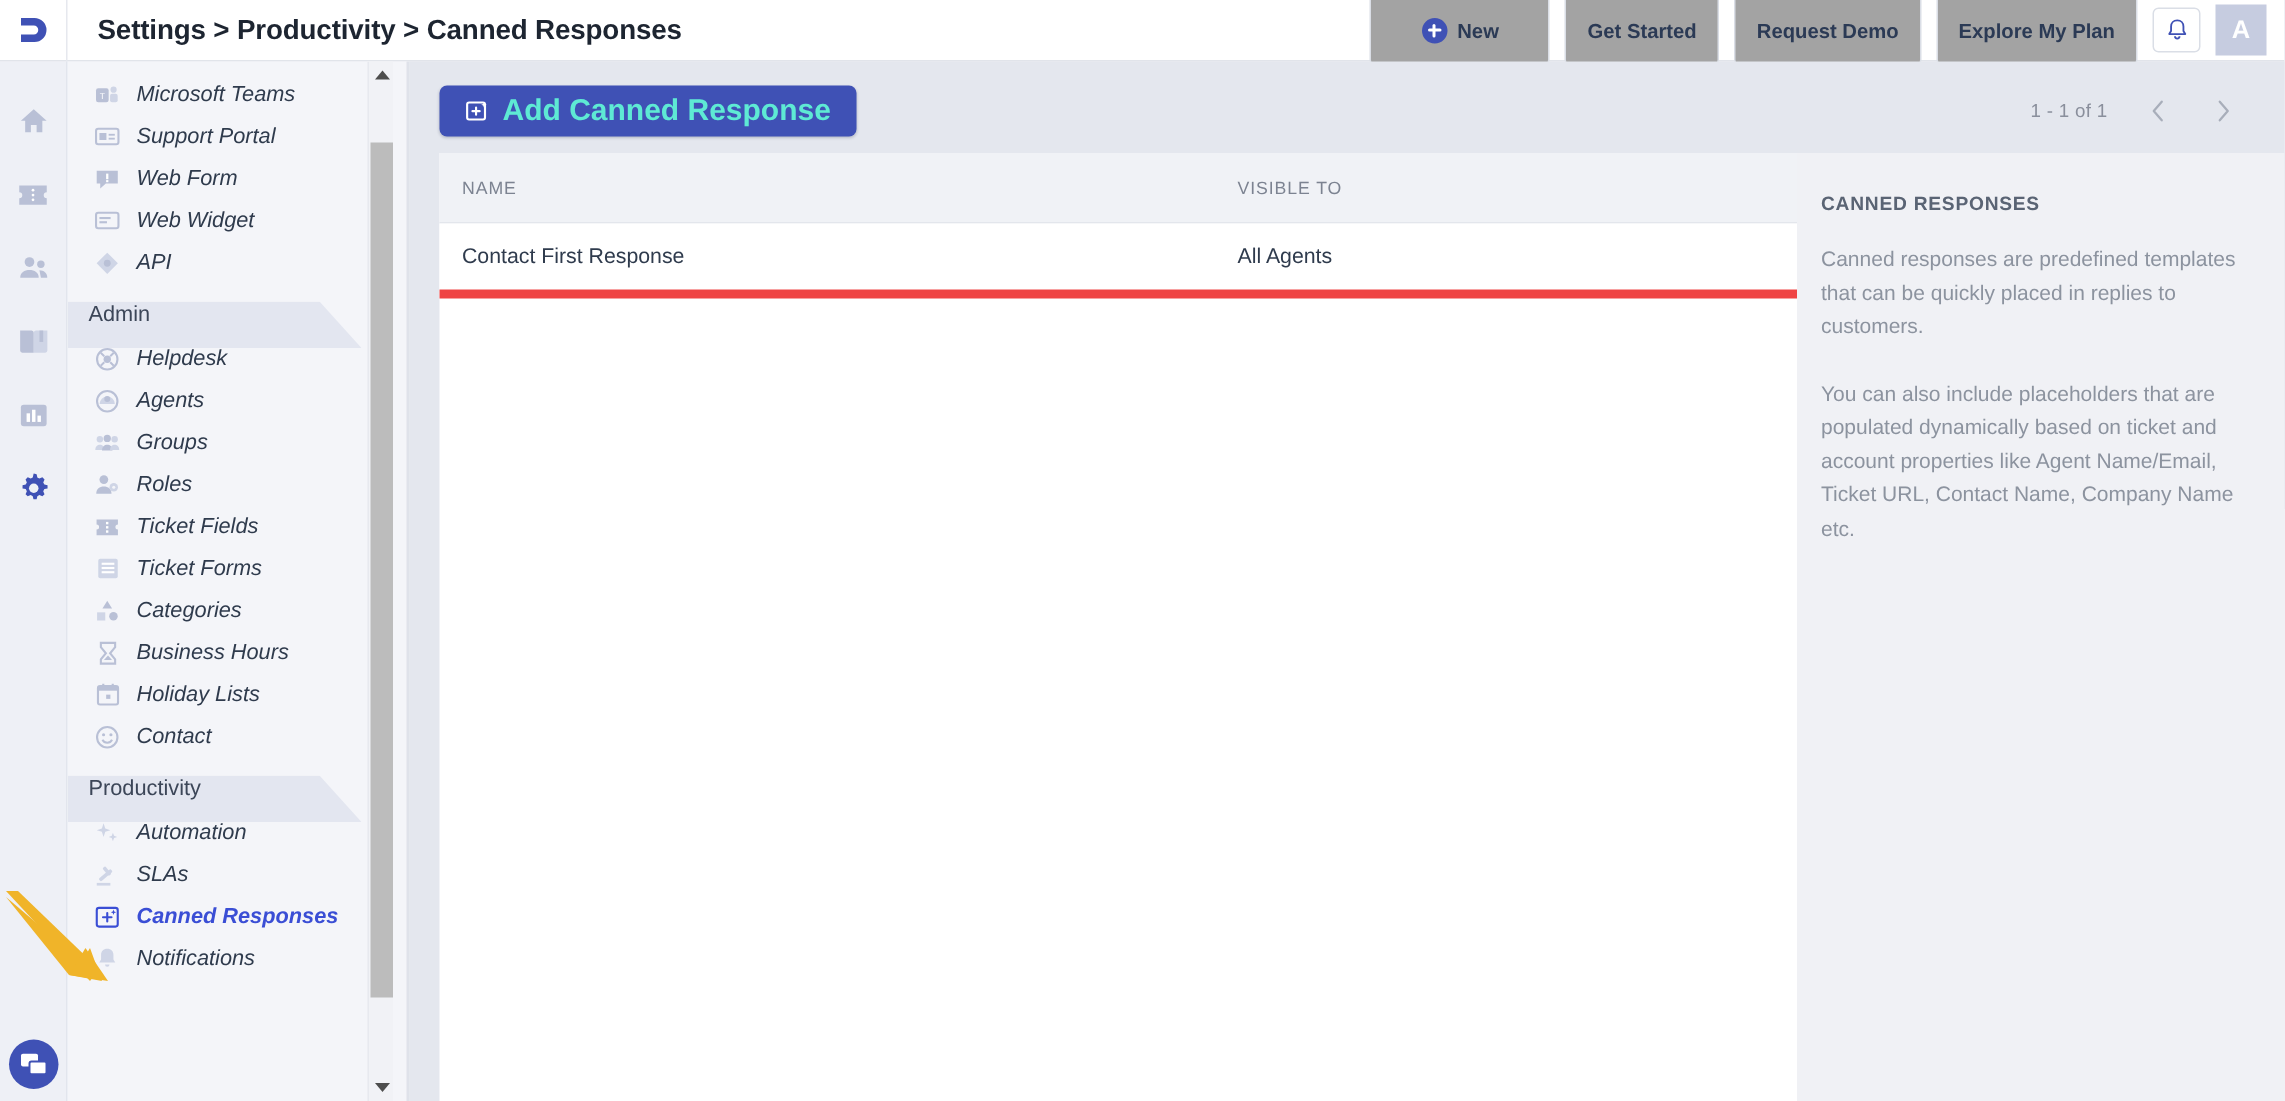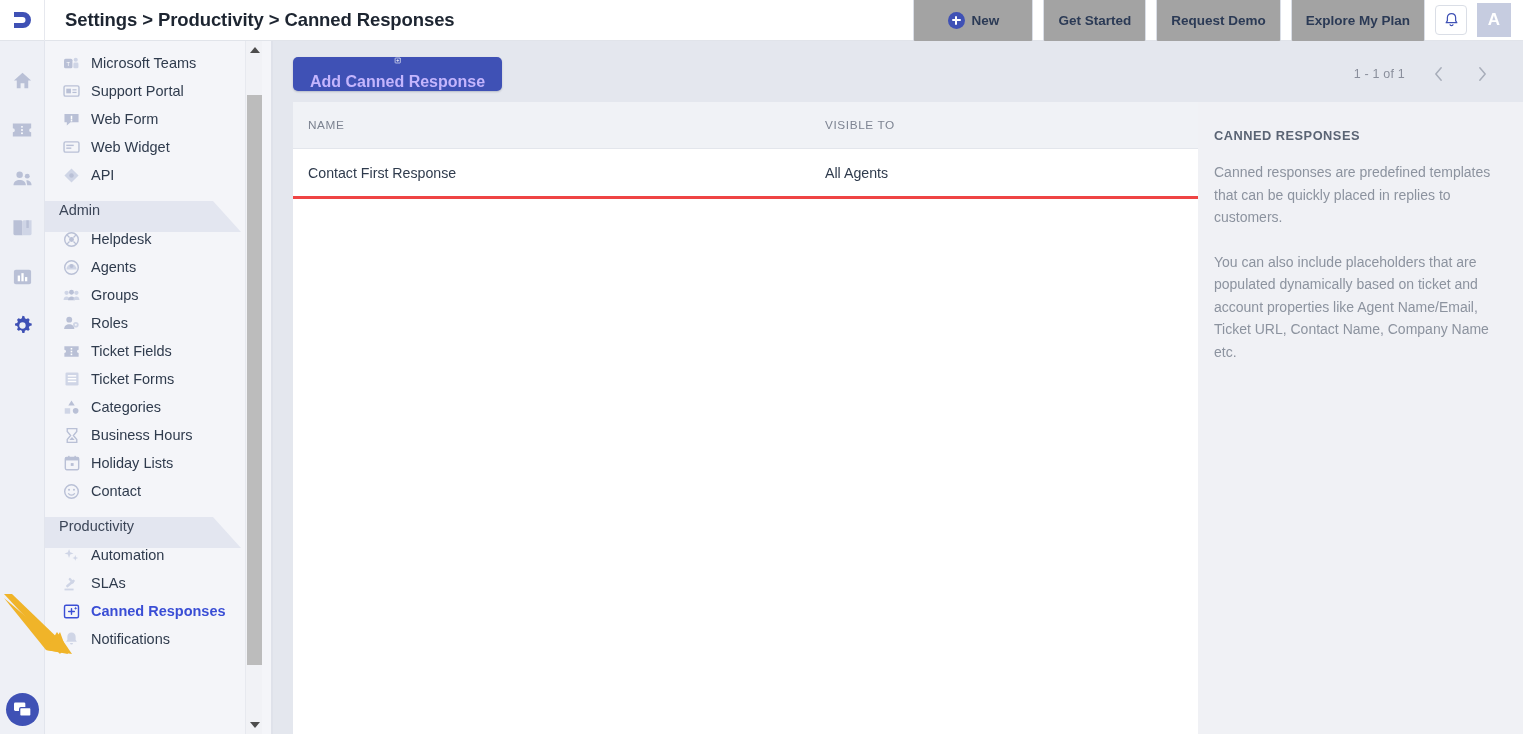--- a/index.html
+++ b/index.html
@@ -72,21 +72,21 @@
   
   .sidebar {
     position: absolute; top: 41px; left: 45px; width: 228px; height: 693px;
     background: #f4f5f9; overflow: hidden;
   }
   .side-list { position: absolute; top: 0; left: 0; width: 212px; }
   .side-item {
     height: 28px; display: flex; align-items: center; padding-left: 18px; gap: 11px;
     font-size: 14.5px; color: #2f3b4d; white-space: nowrap;
   }
-  .side-item .label { line-height: 1; }
+  .side-item .label { line-height: 1; font-style: italic; }
   .side-item.active .label { color: #3a4ed5; font-weight: bold; }
   .side-ico { width: 17px; height: 17px; flex: none; display: flex; align-items: center; justify-content: center; }
 
   .section-head {
     position: relative; height: 18px; margin-top: 12px; margin-bottom: 6px;
     display: flex; align-items: center;
   }
   .section-head .ribbon {
     position: absolute; left: 0; top: 0; height: 31px; width: 196px;
     background: #e3e6f0;
@@ -117,25 +117,24 @@
   }
 
   
   .main {
     position: absolute; top: 41px; left: 273px; width: 1250px; height: 693px;
     background: #e4e7ee;
   }
   .toolbar { position: relative; height: 68px; }
   .add-btn {
     position: absolute; left: 20px; top: 16px; height: 34px;
-    background: #3f51b5; color: #c4b5fd; border: 0; border-radius: 5px;
-    font-size: 16px; font-weight: bold; font-family: "Liberation Sans", sans-serif;
+    background: #3f51b5; color: #5eead4; border: 0; border-radius: 5px;
+    font-size: 20px; font-weight: bold; font-family: "Liberation Sans", sans-serif;
     display: flex; align-items: center; gap: 9px; padding: 0 17px;
     box-shadow: 0 1px 2px rgba(20,30,70,.22);
-    flex-direction: column;
   }
   .pager {
     position: absolute; right: 30px; top: 22px; display: flex; align-items: center; gap: 22px;
   }
   .pager .count { font-size: 12.5px; color: #8a8f9c; letter-spacing: .2px; }
   .pg-arrow { width: 22px; height: 22px; display: flex; align-items: center; justify-content: center; }
 
   .table-wrap {
     position: absolute; top: 61px; left: 20px; width: 905px; bottom: 0; background: #fff;
   }
@@ -143,21 +142,21 @@
     height: 47px; background: #f0f2f6; display: flex; align-items: center;
     border-bottom: 1px solid #e3e6ec;
   }
   .th {
     font-size: 11.8px; color: #7c8391; letter-spacing: .6px; font-weight: normal;
   }
   .col-name { padding-left: 15px; width: 532px; }
   .col-visible { width: 330px; }
   .trow {
     height: 50px; display: flex; align-items: center; background: #fff;
-    border-bottom: 3px solid #ef4444;
+    border-bottom: 6px solid #ef4444;
   }
   .td { font-size: 14.2px; color: #2f3b4d; }
 
   .info-panel {
     position: absolute; top: 61px; left: 925px; width: 325px; bottom: 0;
     background: #f0f1f5; padding: 26px 16px 0 16px;
   }
   .info-title {
     font-size: 12.8px; font-weight: bold; color: #5a6474; letter-spacing: .5px; margin-bottom: 18px;
   }

